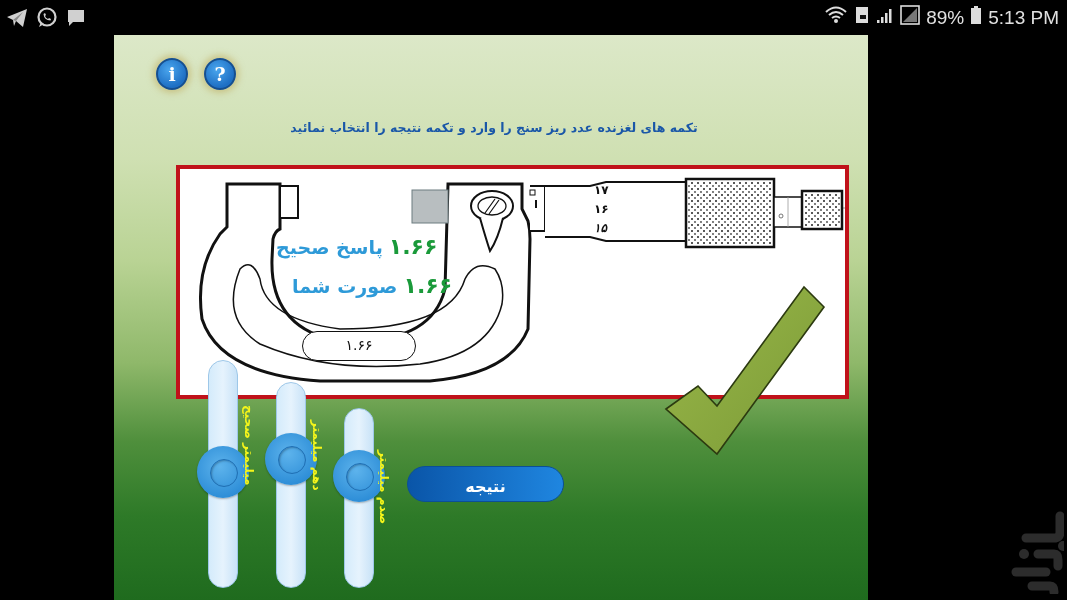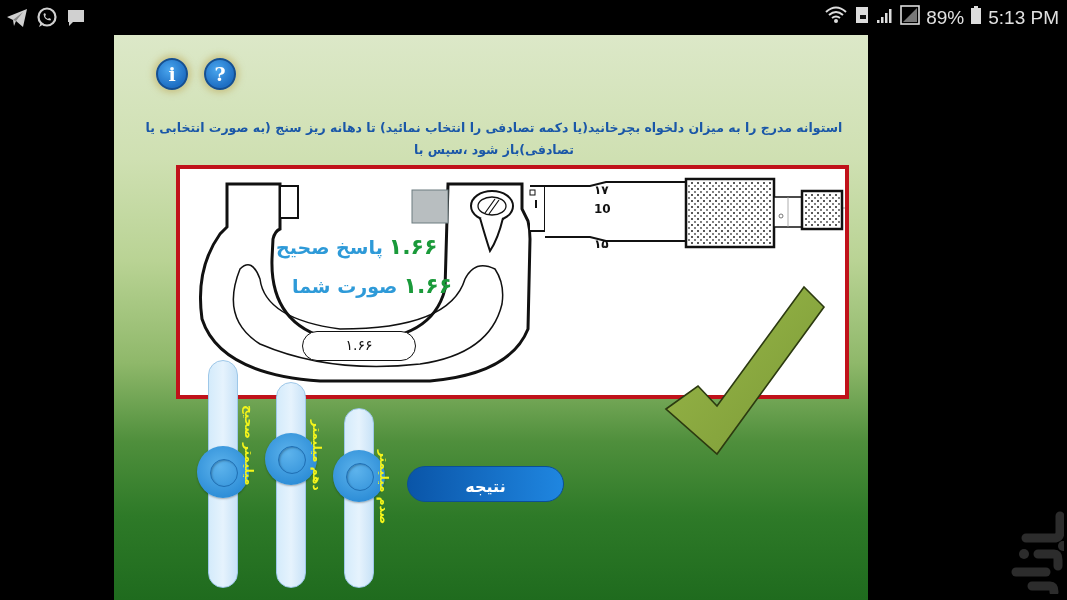--- a/index.html
+++ b/index.html
@@ -126,21 +126,20 @@
 
 
     <div class="round-btn" style="left:42px; top:23px;">
       <span>i</span>
     </div>
     <div class="round-btn" style="left:90px; top:23px;">
       <span>?</span>
     </div>
 
     <div class="instructions">
-      <div>استوانه مدرج را به میزان دلخواه بچرخانید(یا دکمه تصادفی را انتخاب نمائید) تا دهانه ریز سنج (به صورت انتخابی یا تصادفی)باز شود ،سپس با</div>
       <div>تکمه های لغزنده عدد ریز سنج را وارد و تکمه نتیجه را انتخاب نمائید</div>
     </div>
 
     <div class="panel">
       <svg width="665" height="226" viewBox="0 0 665 226" style="position:absolute;left:0;top:0;">
 
         <path d="M47 15 H100 V60 Q95 62 93 70 L92 90 Q90 155 150 170 Q250 180 265 120 L268 15 H342 V40 L348 52 Q350 60 350 70 L348 160 Q330 205 250 212 H140 Q40 205 22 150 Q15 100 40 65 L47 58 Z" fill="#fff" stroke="#111" stroke-width="3"></path>
 
         <path d="M60 100 Q40 150 80 175 Q150 205 240 195 Q310 185 322 135 Q325 115 315 100 Q295 90 285 110 Q270 160 160 160 Q85 150 80 110 Q72 88 60 100 Z" fill="none" stroke="#111" stroke-width="1.5"></path>
 
@@ -176,22 +175,22 @@
         <rect x="624" y="24" width="36" height="34" fill="url(#dots)"></rect>
         <defs>
           <pattern id="dots" width="6" height="6" patternUnits="userSpaceOnUse">
             <circle cx="2" cy="2" r="1" fill="#222"></circle>
             <circle cx="5" cy="5" r="0.9" fill="#444"></circle>
           </pattern>
         </defs>
       </svg>
 
       <div class="scale-num" style="left:414px; top:14px;">۱۷</div>
-      <div class="scale-num" style="left:414px; top:33px;">10</div>
-      <div class="scale-num" style="left:414px; top:68px;">۱۵</div>
+      <div class="scale-num" style="left:414px; top:33px;">۱۶</div>
+      <div class="scale-num" style="left:414px; top:52px;font-style:italic;">۱۵</div>
 
       <div class="answer-line" style="left:96px; top:65px;">
         <span class="answer-value">۱.۶۶</span>
         <span class="answer-label">پاسخ صحیح</span>
       </div>
       <div class="answer-line" style="left:112px; top:104px;">
         <span class="answer-value">۱.۶۶</span>
         <span class="answer-label">صورت شما</span>
       </div>
     </div>

